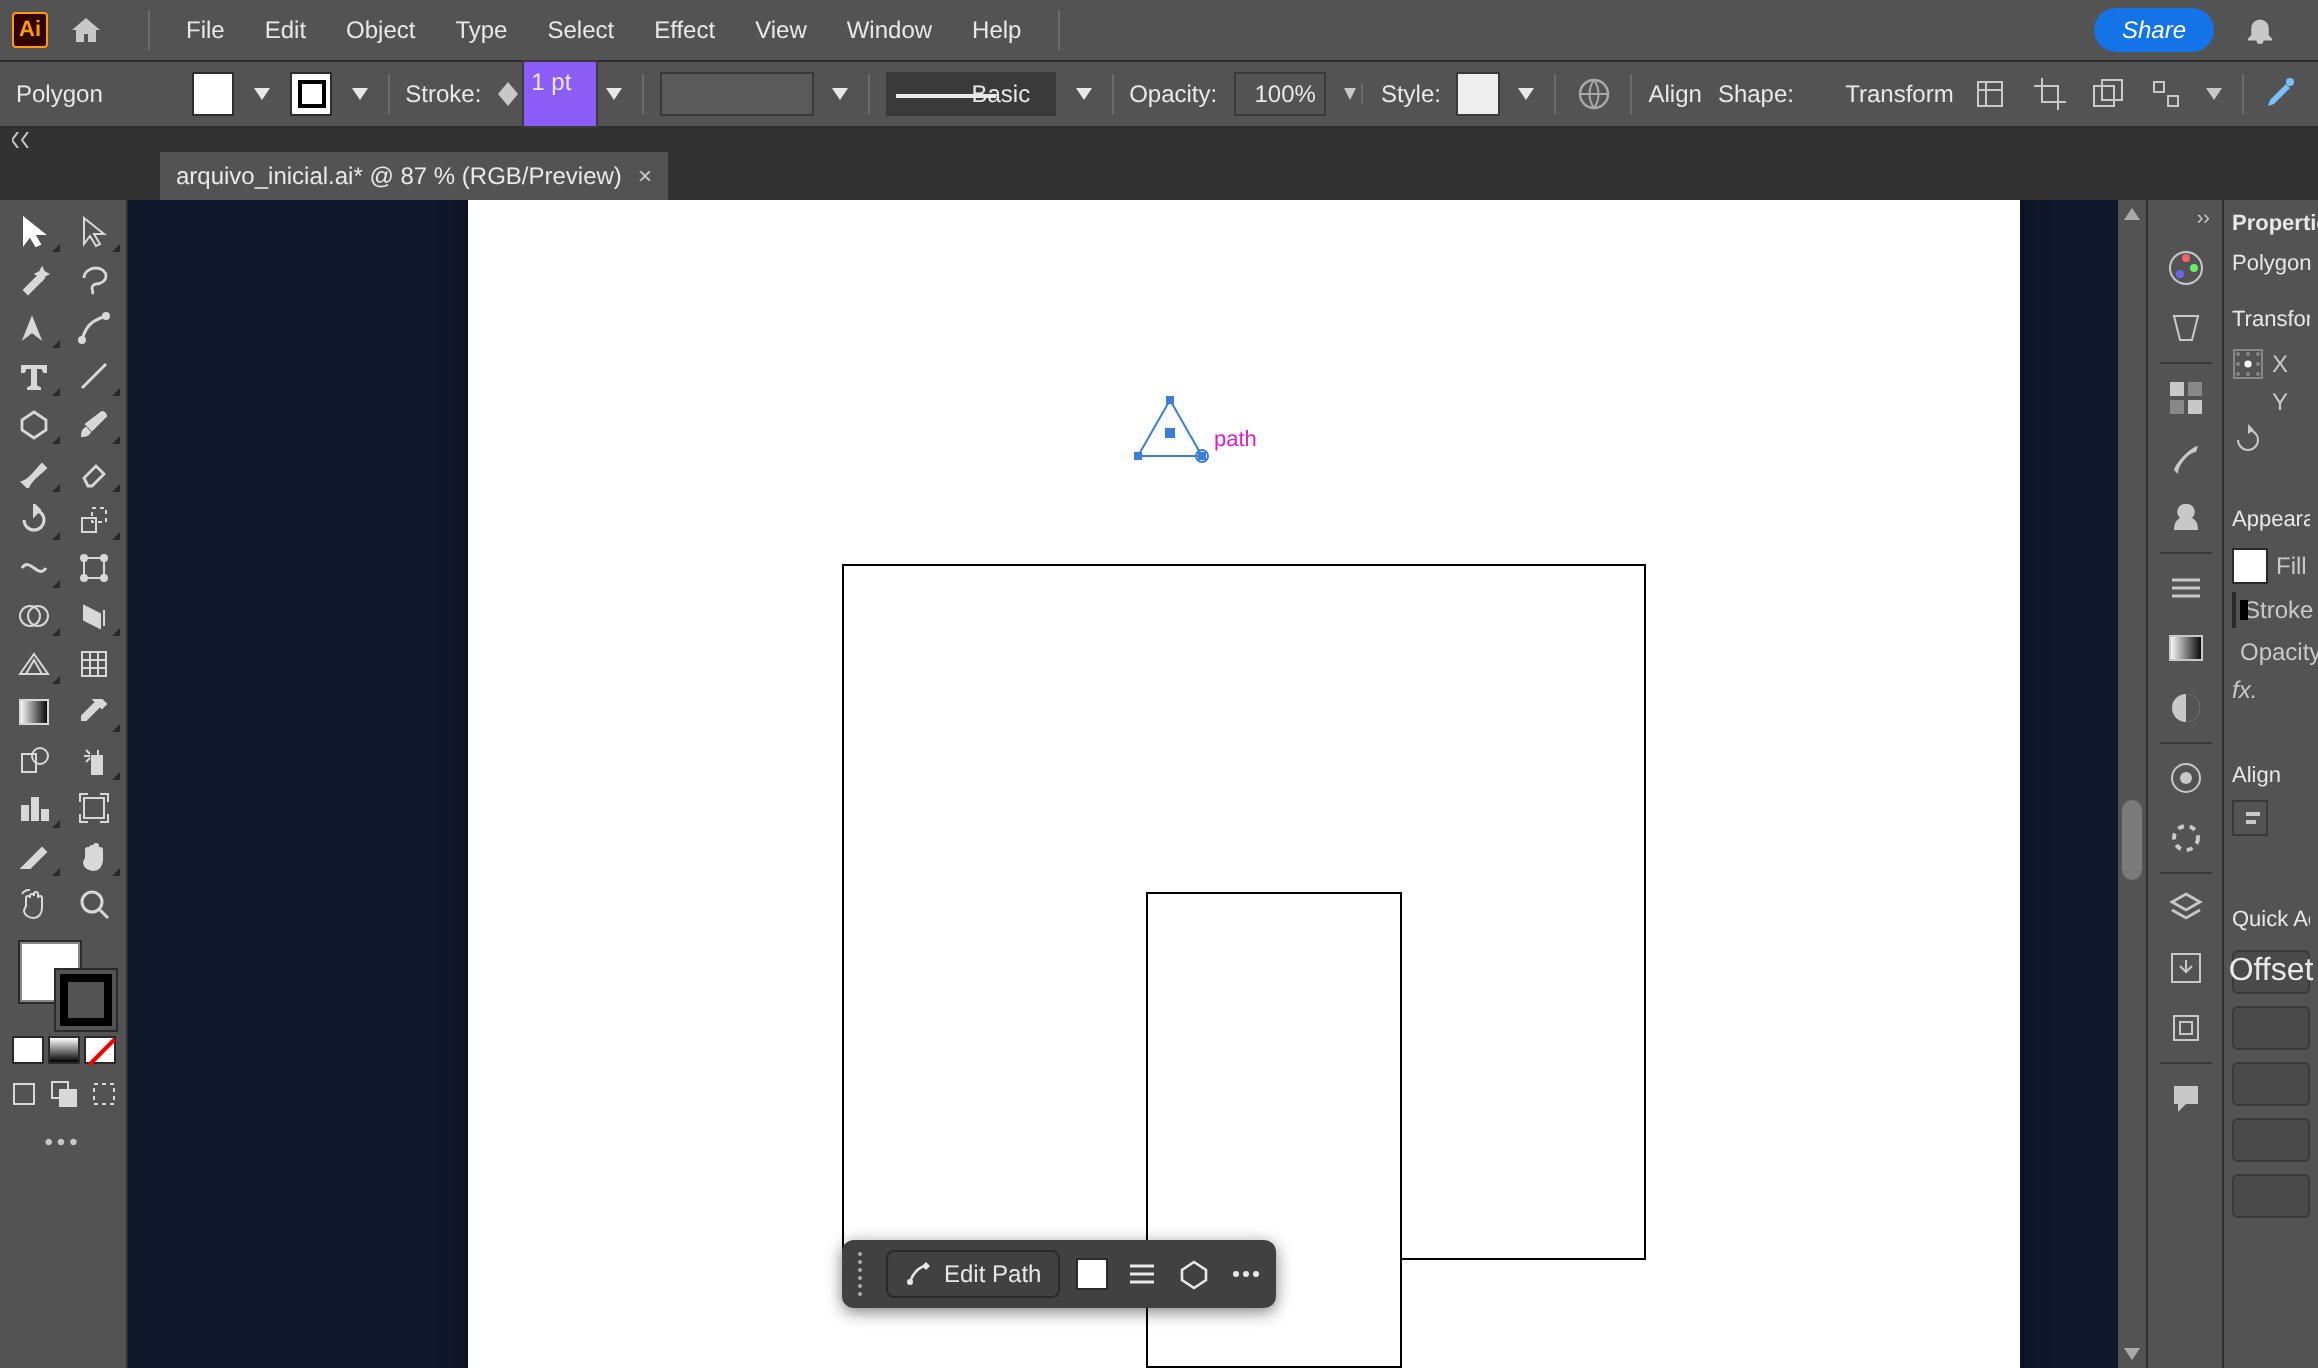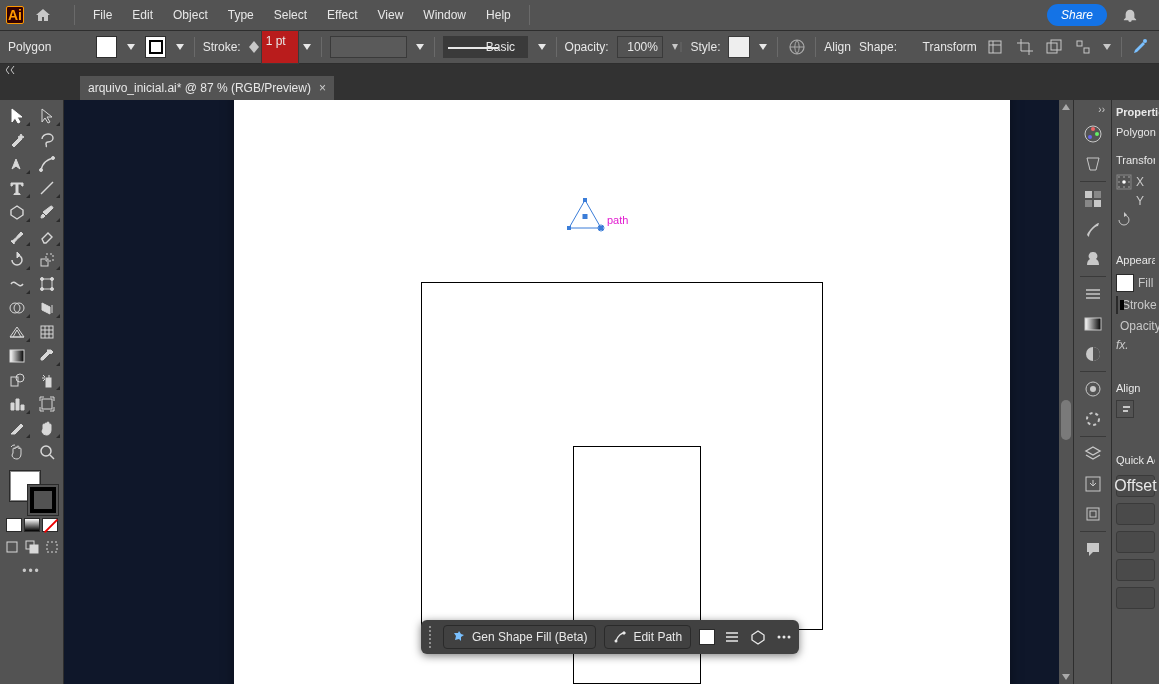--- a/index.html
+++ b/index.html
@@ -1,39 +1,39 @@
 <!DOCTYPE html>
 <html><head>
 <meta charset="utf-8">
 <style>
   * { box-sizing: border-box; margin: 0; padding: 0; font-family: "Segoe UI", sans-serif; font-size: 12px; -webkit-font-smoothing: antialiased; }
   body { width: 1159px; height: 684px; background: #323232; overflow: hidden; position: relative; color: #e8e8e8; }
 
   .menubar { height: 30px; background: #535353; display: flex; align-items: center; padding: 0 6px; gap: 0; }
   .menubar .logo-block { display:flex; align-items:center; gap:8px; padding-right:12px;}
-  .ai-logo { width:18px;height:18px;background:#330000;border:1px solid #ff9a00;color:#ff9a00;font-size:14px;font-weight:700;display:flex;align-items:center;justify-content:center;border-radius:2px;}
+  .ai-logo { width:18px;height:18px;background:#330000;border:1px solid #ff9a00;color:#ff9a00;font-size:11px;font-weight:700;display:flex;align-items:center;justify-content:center;border-radius:2px;}
   .home-icon svg{fill:#e8e8e8;}
   .menubar .sep { width:1px;height:20px;background:#6a6a6a;margin:0 8px;}
   .menu-item { padding: 0 10px; height:30px; line-height:30px; color:#e8e8e8; cursor:pointer;}
   .menubar .spacer{flex:1;}
   .share-btn { background:#1473e6; color:#fff; padding:4px 14px; border-radius:14px; cursor:pointer; font-size:12px;font-style:italic;}
   .bell-icon{margin:0 12px;}
 
   .controlbar { height:34px; background:#535353; border-top:1px solid #2e2e2e; border-bottom:1px solid #2e2e2e; display:flex; align-items:center; padding:0 8px; gap:8px;}
   .controlbar .label { color:#e8e8e8; }
   .swatch { width:22px;height:22px; border:1px solid #2e2e2e; background:#fff;}
   .swatch.stroke-sw{ background:#fff; display:flex;align-items:center;justify-content:center;}
   .swatch.stroke-sw::after{content:"";width:10px;height:10px;border:2px solid #000;}
   .dd{width:12px;height:22px;display:flex;align-items:center;justify-content:center;}
   .dd svg{fill:#e8e8e8;}
   .sep2{width:1px;height:20px;background:#6a6a6a;}
   .stroke-input{display:flex;align-items:center;gap:2px;}
   .stroke-input .up-dn{display:flex;flex-direction:column;gap:0;}
   .stroke-input .up-dn svg{fill:#c8c8c8;display:block;}
-  .stroke-val{width:38px;height:34px;background:#b91c1c;border:1px solid #3a3a3a;color:#e8e8e8;padding-left:4px;line-height:20px;}
+  .stroke-val{width:38px;height:34px;background:#8b5cf6;border:1px solid #3a3a3a;color:#e8e8e8;padding-left:4px;line-height:20px;}
   .vw-box{width:80px;height:22px;border:1px solid #3a3a3a;background:#5a5a5a;}
   .brush-box{width:88px;height:22px;border:1px solid #3a3a3a;background:#3a3a3a;display:flex;align-items:center;justify-content:flex-end;padding-right:12px;color:#e8e8e8;position:relative;}
   .brush-box::before{content:"";position:absolute;left:4px;top:10px;width:50px;height:2px;background:#e8e8e8;}
   .opacity-val{width:48px;height:22px;border:1px solid #3a3a3a;background:#535353;color:#e8e8e8;text-align:right;padding-right:4px;line-height:20px;}
   .style-box{width:22px;height:22px;border:1px solid #3a3a3a;background:#eeeeee;}
   .controlbar .globe{width:22px;height:22px;display:flex;align-items:center;justify-content:center;}
   .icon-btn{width:22px;height:22px;display:flex;align-items:center;justify-content:center;cursor:pointer;}
   .icon-btn svg{fill:#c8c8c8;}
 
   .docktab-expand{height:12px;background:#323232;display:flex;align-items:center;padding-left:6px;}
@@ -533,26 +533,20 @@
       <div class="grip">
           <span></span>
           <span></span>
           <span></span>
           <span></span>
           <span></span>
           <span></span>
         </div>
       <div class="task-btn">
         <svg width="14" height="14">
-            <path d="M7 1l2 3 3 1-3 2 0 4-2-2-4 1 1-4-2-3 4 0z" fill="#7ac0ff"></path>
-          </svg>
-        <span>Gen Shape Fill (Beta)</span>
-      </div>
-      <div class="task-btn">
-        <svg width="14" height="14">
             <path d="M3 11c2-6 6-8 8-8" fill="none" stroke="#e8e8e8" stroke-width="1.3"></path>
             <circle cx="3" cy="11" r="1.5" fill="#e8e8e8"></circle>
             <path d="M11 1l2 2-2 2-2-2z" fill="#e8e8e8"></path>
           </svg>
         <span>Edit Path</span>
       </div>
       <div class="tt-sw"></div>
       <div class="tt-icon">
           <svg width="16" height="14">
             <path d="M2 3h12M2 7h12M2 11h12" stroke="#e8e8e8" stroke-width="1.5"></path>

